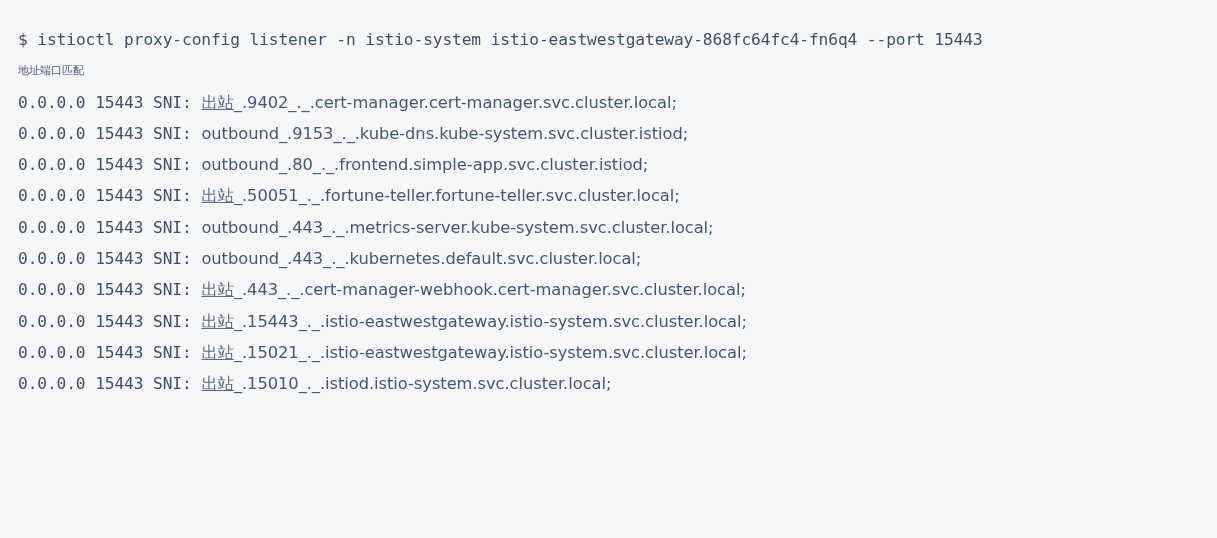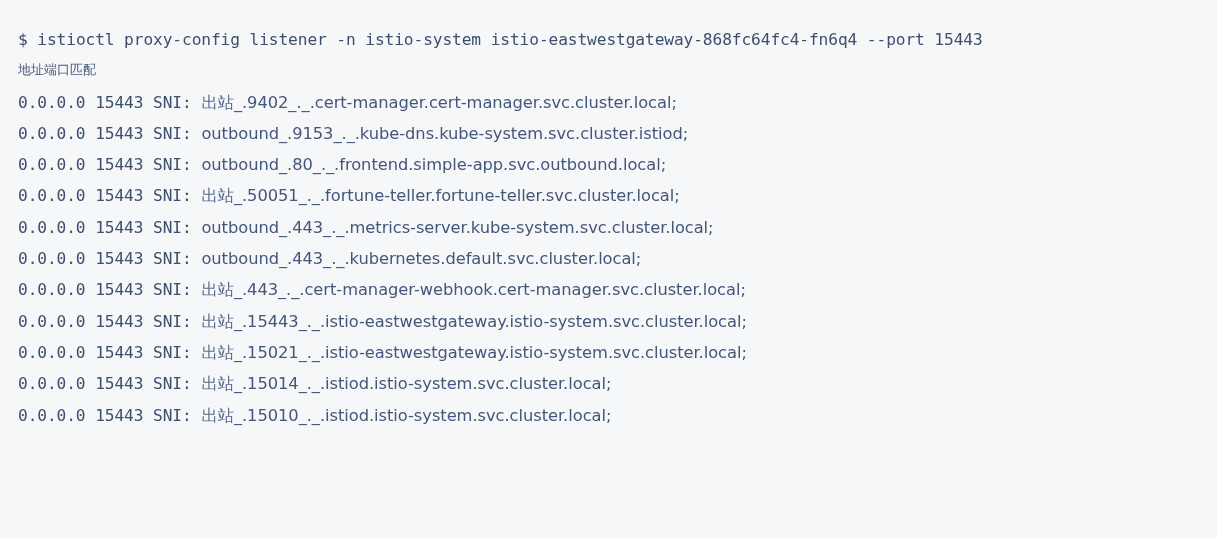--- a/index.html
+++ b/index.html
@@ -35,22 +35,22 @@
     font-size: 16.2px;
     color: #3d4f6d;
     letter-spacing: -0.1px;
   }
   .cmd-line .prompt-sigil {
     font-family: "DejaVu Sans Mono", "Liberation Mono", monospace;
   }
 
   
   .header-line {
-    font-family: Liberation Mono, monospace;
-    font-size: 13px;
+    font-family: Liberation Serif, serif;
+    font-size: 11px;
     color: #48587a;
   }
 
   
   .row-line {
     font-family: "DejaVu Sans Mono", "Liberation Mono", monospace;
   }
   .row-line .addr,
   .row-line .port,
   .row-line .match-key {
@@ -69,43 +69,43 @@
   .row-line .sni {
     font-family: "DejaVu Sans", "Liberation Sans", sans-serif;
     font-size: 16.3px;
     color: #44567a;
     letter-spacing: -0.05px;
   }
   
   .row-line .sni .cjk {
     font-family: "DejaVu Serif", "Liberation Serif", serif;
     color: #5a6b8c;
+    text-decoration: underline;
   }
   .row-line .term {
     font-family: "DejaVu Sans", "Liberation Sans", sans-serif;
     font-size: 16.3px;
     color: #44567a;
   }
 </style>
 </head>
 <body>
 
 <div id="terminal-output">
 
   <div class="line cmd-line"><span class="prompt-sigil">$</span><span> </span><span>istioctl proxy-config listener -n istio-system istio-eastwestgateway-868fc64fc4-fn6q4 --port 15443</span></div>
 
   <div class="line header-line">地址端口匹配</div>
 
   <div id="rows-container">
       <div class="line row-line"><span class="addr">0.0.0.0</span><span class="addr"> </span><span class="port">15443</span><span class="addr"> </span><span class="match-key">SNI</span><span class="colon">:</span><span class="addr"> </span><span class="sni"><span class="cjk">出站</span><span>_.9402_._.cert-manager.cert-manager.svc.cluster.local</span></span><span class="term">;</span></div>
       <div class="line row-line"><span class="addr">0.0.0.0</span><span class="addr"> </span><span class="port">15443</span><span class="addr"> </span><span class="match-key">SNI</span><span class="colon">:</span><span class="addr"> </span><span class="sni"><span class="">outbound</span><span>_.9153_._.kube-dns.kube-system.svc.cluster.istiod</span></span><span class="term">;</span></div>
-      <div class="line row-line"><span class="addr">0.0.0.0</span><span class="addr"> </span><span class="port">15443</span><span class="addr"> </span><span class="match-key">SNI</span><span class="colon">:</span><span class="addr"> </span><span class="sni"><span class="">outbound</span><span>_.80_._.frontend.simple-app.svc.outbound.local</span></span><span class="term">;</span></div>
+      <div class="line row-line"><span class="addr">0.0.0.0</span><span class="addr"> </span><span class="port">15443</span><span class="addr"> </span><span class="match-key">SNI</span><span class="colon">:</span><span class="addr"> </span><span class="sni"><span class="">outbound</span><span>_.80_._.frontend.simple-app.svc.cluster.istiod</span></span><span class="term">;</span></div>
       <div class="line row-line"><span class="addr">0.0.0.0</span><span class="addr"> </span><span class="port">15443</span><span class="addr"> </span><span class="match-key">SNI</span><span class="colon">:</span><span class="addr"> </span><span class="sni"><span class="cjk">出站</span><span>_.50051_._.fortune-teller.fortune-teller.svc.cluster.local</span></span><span class="term">;</span></div>
       <div class="line row-line"><span class="addr">0.0.0.0</span><span class="addr"> </span><span class="port">15443</span><span class="addr"> </span><span class="match-key">SNI</span><span class="colon">:</span><span class="addr"> </span><span class="sni"><span class="">outbound</span><span>_.443_._.metrics-server.kube-system.svc.cluster.local</span></span><span class="term">;</span></div>
       <div class="line row-line"><span class="addr">0.0.0.0</span><span class="addr"> </span><span class="port">15443</span><span class="addr"> </span><span class="match-key">SNI</span><span class="colon">:</span><span class="addr"> </span><span class="sni"><span class="">outbound</span><span>_.443_._.kubernetes.default.svc.cluster.local</span></span><span class="term">;</span></div>
       <div class="line row-line"><span class="addr">0.0.0.0</span><span class="addr"> </span><span class="port">15443</span><span class="addr"> </span><span class="match-key">SNI</span><span class="colon">:</span><span class="addr"> </span><span class="sni"><span class="cjk">出站</span><span>_.443_._.cert-manager-webhook.cert-manager.svc.cluster.local</span></span><span class="term">;</span></div>
       <div class="line row-line"><span class="addr">0.0.0.0</span><span class="addr"> </span><span class="port">15443</span><span class="addr"> </span><span class="match-key">SNI</span><span class="colon">:</span><span class="addr"> </span><span class="sni"><span class="cjk">出站</span><span>_.15443_._.istio-eastwestgateway.istio-system.svc.cluster.local</span></span><span class="term">;</span></div>
       <div class="line row-line"><span class="addr">0.0.0.0</span><span class="addr"> </span><span class="port">15443</span><span class="addr"> </span><span class="match-key">SNI</span><span class="colon">:</span><span class="addr"> </span><span class="sni"><span class="cjk">出站</span><span>_.15021_._.istio-eastwestgateway.istio-system.svc.cluster.local</span></span><span class="term">;</span></div>
-      <div class="line row-line"><span class="addr">0.0.0.0</span><span class="addr"> </span><span class="port">15443</span><span class="addr"> </span><span class="match-key">SNI</span><span class="colon">:</span><span class="addr"> </span><span class="sni"><span class="cjk">出站</span><span>_.15014_._.istiod.istio-system.svc.cluster.local</span></span><span class="term">;</span></div>
       <div class="line row-line"><span class="addr">0.0.0.0</span><span class="addr"> </span><span class="port">15443</span><span class="addr"> </span><span class="match-key">SNI</span><span class="colon">:</span><span class="addr"> </span><span class="sni"><span class="cjk">出站</span><span>_.15010_._.istiod.istio-system.svc.cluster.local</span></span><span class="term">;</span></div>
     </div>
 
 </div>
 
 </body></html>

